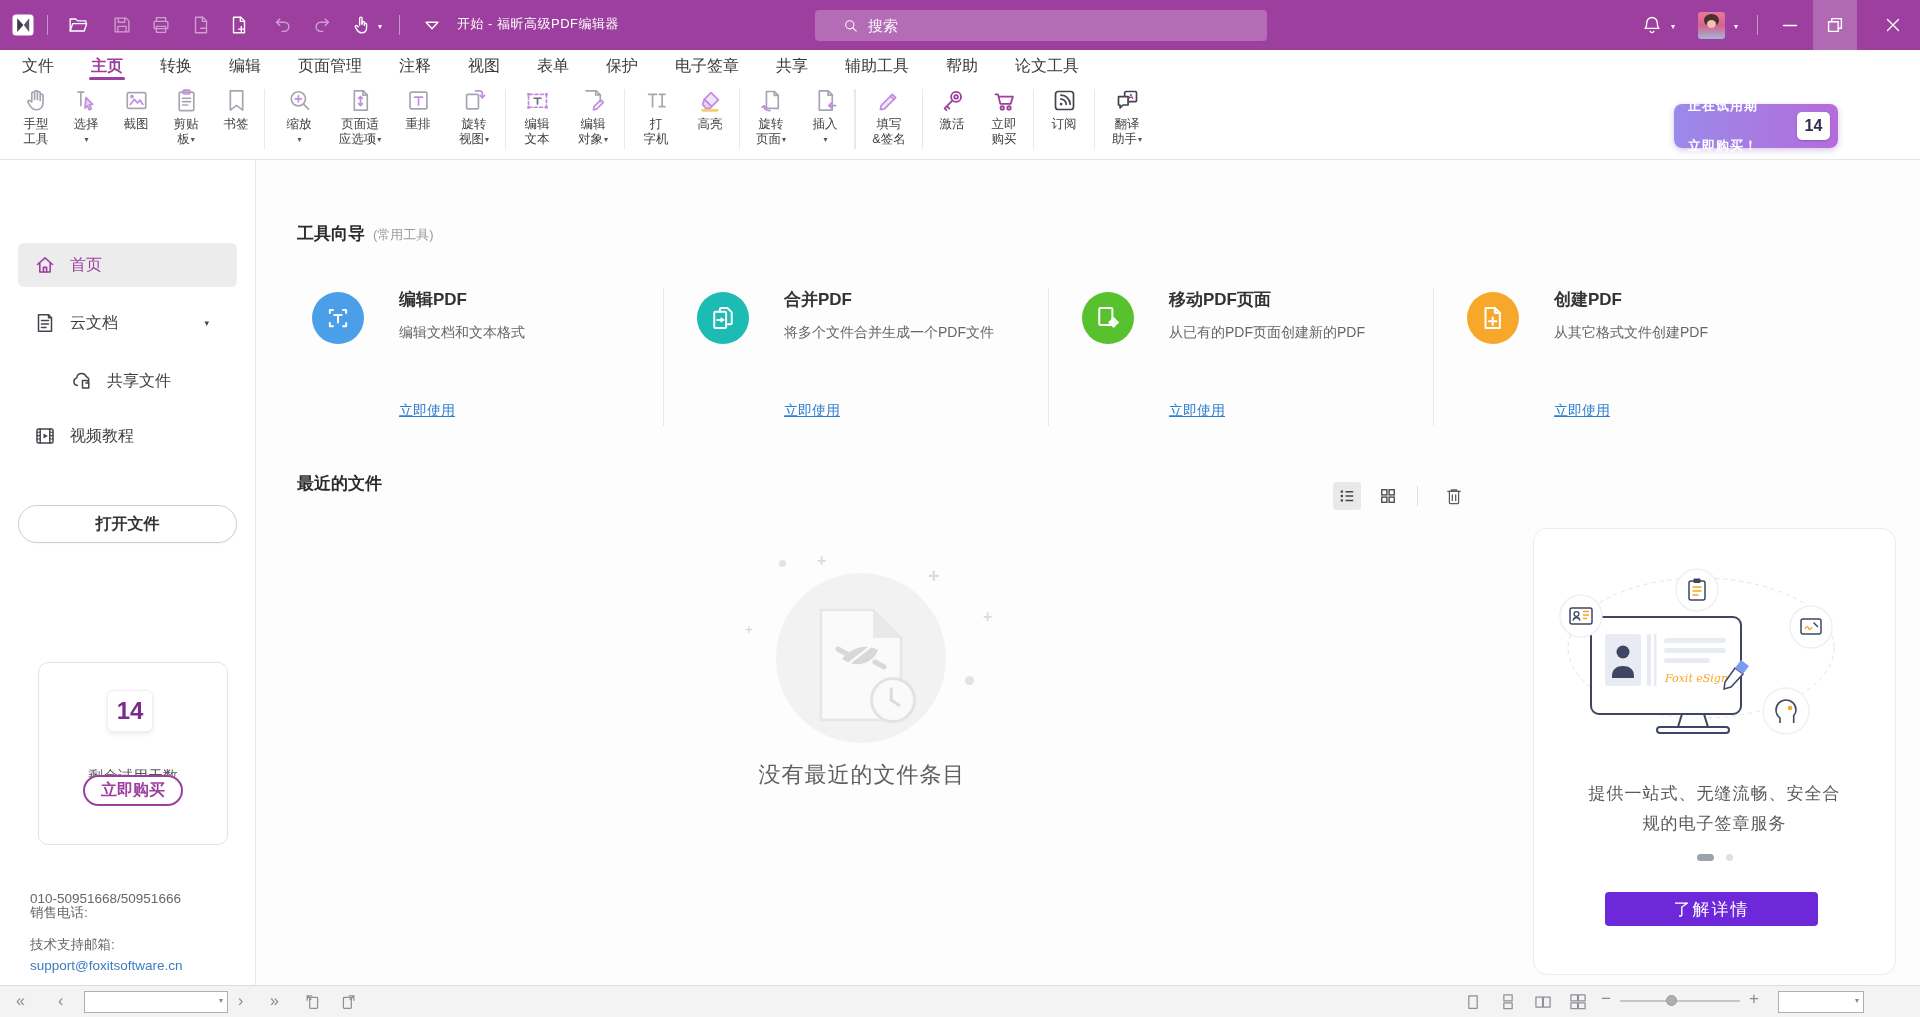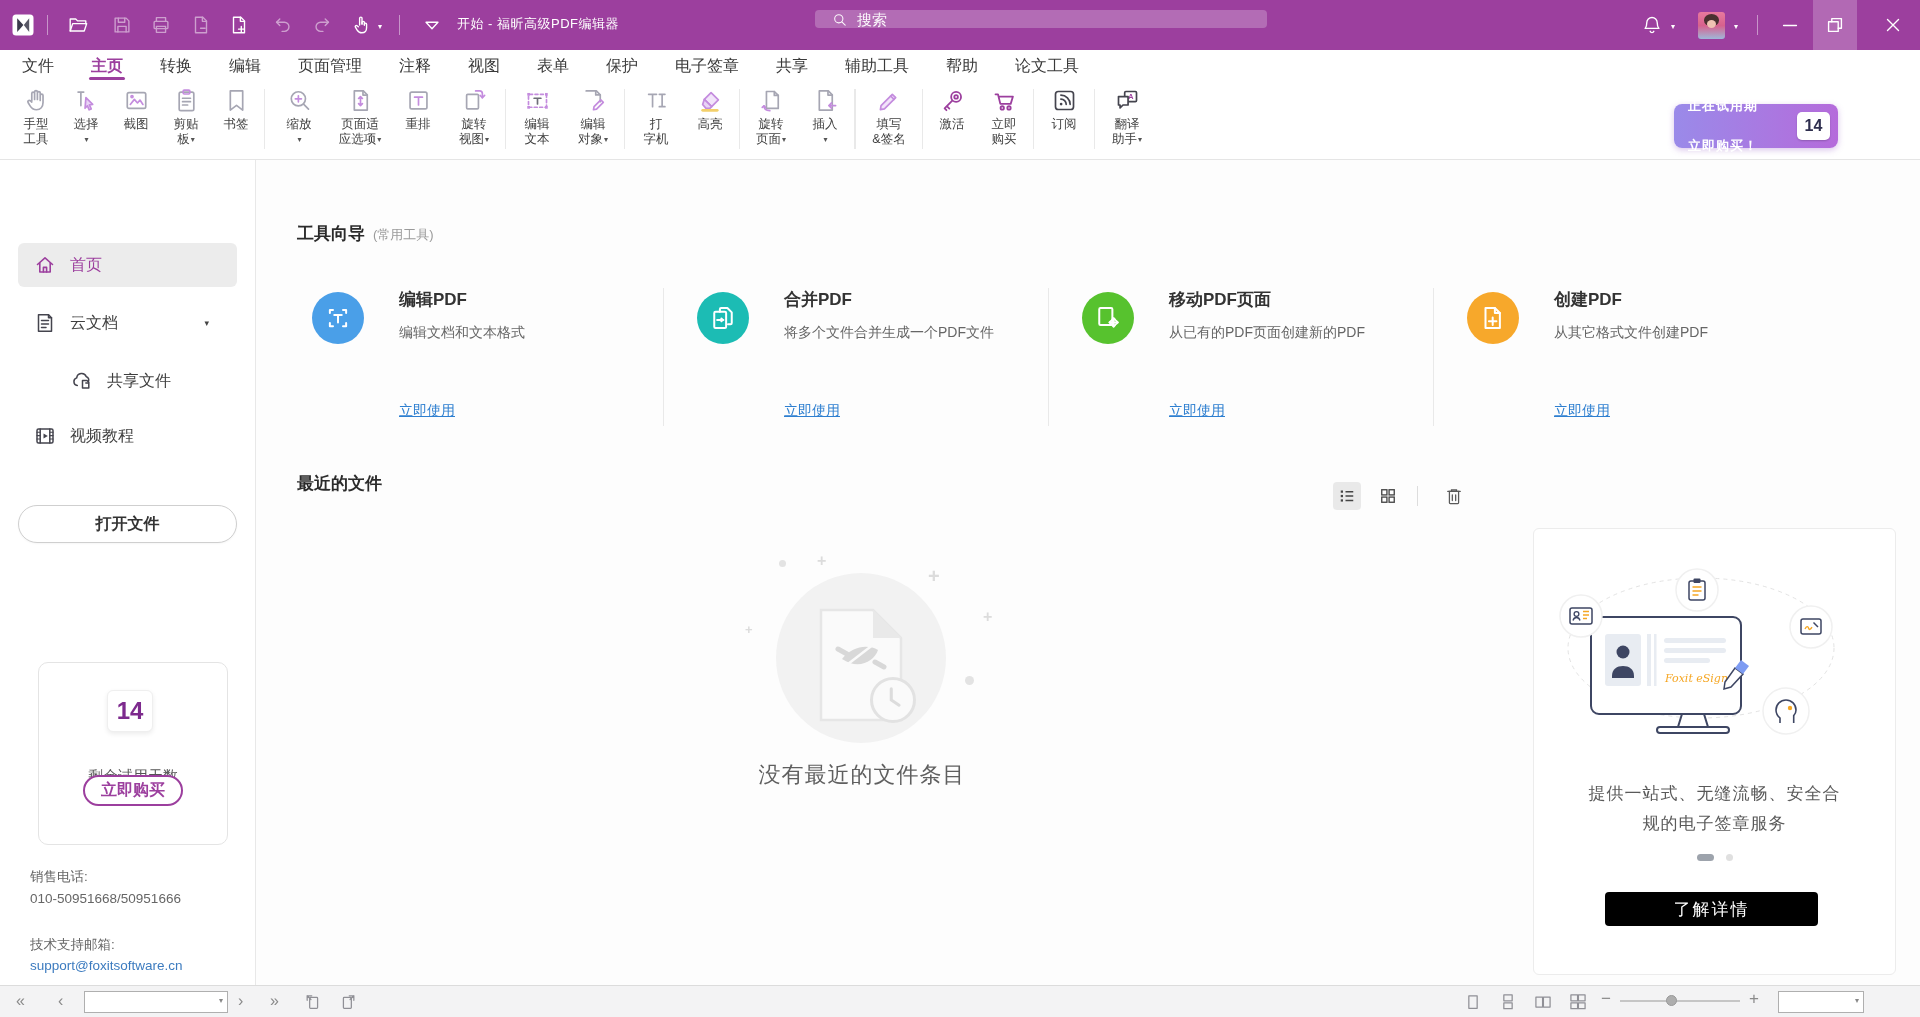--- a/index.html
+++ b/index.html
@@ -8,21 +8,21 @@
   svg { display:block; width:100%; height:100%; }
 
   
   .titlebar { position:absolute; left:0; top:0; width:1920px; height:50px; background:#9C3F9E; }
   .tb-btn { position:absolute; top:14px; width:22px; height:22px; color:#fff; cursor:default; }
   .tb-btn.lg { top:13px; width:24px; height:24px; }
   .tb-btn.dim { opacity:.5; }
   .tb-sep { position:absolute; top:15px; width:1px; height:20px; background:rgba(255,255,255,.45); }
   .tb-caret { position:absolute; top:22px; font-size:8px; color:#fff; }
   .tb-title { position:absolute; left:457px; top:15px; color:#fff; font-size:13px; letter-spacing:.5px; }
-  .search { position:absolute; left:815px; top:10px; width:452px; height:18px; background:rgba(255,255,255,.24); border-radius:4px; display:flex; align-items:center; padding-left:16px; gap:9px; }
+  .search { position:absolute; left:815px; top:10px; width:452px; height:31px; background:rgba(255,255,255,.24); border-radius:4px; display:flex; align-items:center; padding-left:27px; gap:9px; }
   .search .sic { width:17px; height:17px; color:#fff; opacity:.95; }
   .search input { background:transparent; border:none; outline:none; color:#fff; font-size:15px; width:360px; font-family:inherit; }
   .search input::placeholder { color:rgba(255,255,255,.95); }
   .win-restore-bg { position:absolute; left:1813px; top:0; width:44px; height:50px; background:#B269B4; }
   .avatar { position:absolute; left:1698px; top:12px; width:27px; height:27px; border-radius:3px; overflow:hidden;
             background:linear-gradient(180deg,#E87A9E 0%,#D7618D 50%,#9FB7D9 100%); }
   .avatar::before { content:""; position:absolute; left:6px; top:2px; width:15px; height:12px; border-radius:50% 50% 45% 45%; background:#4A3030; }
   .avatar::after { content:""; position:absolute; left:9px; top:8px; width:9px; height:8px; border-radius:50%; background:#EFC3B2; }
 
   
@@ -76,21 +76,21 @@
   .hdr-sep { position:absolute; left:1161px; top:326px; width:1px; height:20px; background:#DDD; }
 
   .empty-circle { position:absolute; left:520px; top:413px; width:170px; height:170px; border-radius:50%; background:#F2F2F2; }
   .empty-doc { position:absolute; left:562px; top:447px; width:86px; height:116px; }
   .empty-clock { position:absolute; left:614px; top:517px; width:46px; height:46px; border-radius:50%; background:#FAFAFA; border:3px solid #E2E2E2; }
   .sp { position:absolute; color:#DCDCDC; font-weight:bold; }
   .spd { position:absolute; border-radius:50%; background:#E3E3E3; }
   .empty-title { position:absolute; left:350px; top:600px; width:512px; text-align:center; font-size:22px; color:#5F5F5F; letter-spacing:1px; }
   .empty-desc { position:absolute; left:350px; top:644px; width:512px; text-align:center; font-size:15.5px; color:#8C8C8C; }
 
-  .esign-card { position:absolute; left:1277px; top:368px; width:363px; height:447px; background:#fff; border:1px solid #ECECEC; border-radius:6px; }
+  .esign-card { position:absolute; left:1277px; top:368px; width:363px; height:447px; background:#fff; border:1px solid #ECECEC; border-radius:14px; }
   .esign-illus { position:absolute; left:15px; top:17px; width:330px; height:230px; }
   .esign-line { position:absolute; width:100%; text-align:center; font-size:17px; color:#5A5A5A; letter-spacing:1px; }
   .esign-dots { position:absolute; left:0; top:325px; width:100%; display:flex; justify-content:center; gap:12px; align-items:center; }
   .dot-pill { width:17px; height:7px; border-radius:4px; background:#9DA3AC; }
   .dot-rnd { width:7px; height:7px; border-radius:50%; background:#E0E0E0; }
   .esign-btn { position:absolute; left:71px; top:363px; width:213px; height:34px; border-radius:4px; color:#fff; font-size:17px; display:flex; align-items:center; justify-content:center; cursor:pointer; letter-spacing:2px; }
 
   
   .statusbar { position:absolute; left:0; top:985px; width:1920px; height:32px; background:#F3F3F4; border-top:1px solid #DCDCDC; }
   .sb-nav { position:absolute; top:4px; font-size:16px; color:#8A8A8A; line-height:22px; cursor:pointer; }
@@ -522,21 +522,21 @@
         </span>
         <span class="slabel">视频教程</span>
       </div>
     </div>
   <div class="open-btn">打开文件</div>
   <div class="trial-card">
     <div class="trial-days">14</div>
     <div class="trial-label">剩余试用天数</div>
     <div class="trial-buy">立即购买</div>
   </div>
-  <div class="contact" style="top:708px">销售电话:</div>
+  <div class="contact" style="top:744px">销售电话:</div>
   <div class="contact" style="top:731px">010-50951668/50951666</div>
   <div class="contact" style="top:776px">技术支持邮箱:</div>
   <div class="contact link" style="top:798px">support@foxitsoftware.cn</div>
 </div>
 
 <div class="content">
   <div class="sec-title" style="top:62px">
     <span>工具向导</span><span class="sec-sub">(常用工具)</span>
   </div>
   <div class="cards-row" id="cards-row">
@@ -676,21 +676,21 @@
           <path d="M231 177v-5c-2.5-2-4-5-4-8a10 10 0 0120 0c0 2.4-.8 4.2-2.3 5.6V177" stroke="#3E4663" stroke-width="1.6"></path>
           <circle cx="241" cy="162" r="2.2" fill="#F5A623"></circle>
         </svg>
       </span>
     <div class="esign-line" style="top:253px">提供一站式、无缝流畅、安全合</div>
     <div class="esign-line" style="top:283px">规的电子签章服务</div>
     <div class="esign-dots">
       <span class="dot-pill"></span>
       <span class="dot-rnd"></span>
     </div>
-    <div class="esign-btn" id="esign-btn" style="background: #000000;">了解详情</div>
+    <div class="esign-btn" id="esign-btn" style="background: #6d28d9;">了解详情</div>
   </div>
 </div>
 
 <div class="statusbar">
   <span class="sb-nav" style="left:16px">«</span>
   <span class="sb-nav" style="left:58px">‹</span>
   <span class="sb-box" style="left:84px;width:144px">
       <i class="sb-caret">▾</i>
     </span>
   <span class="sb-nav" style="left:238px">›</span>

